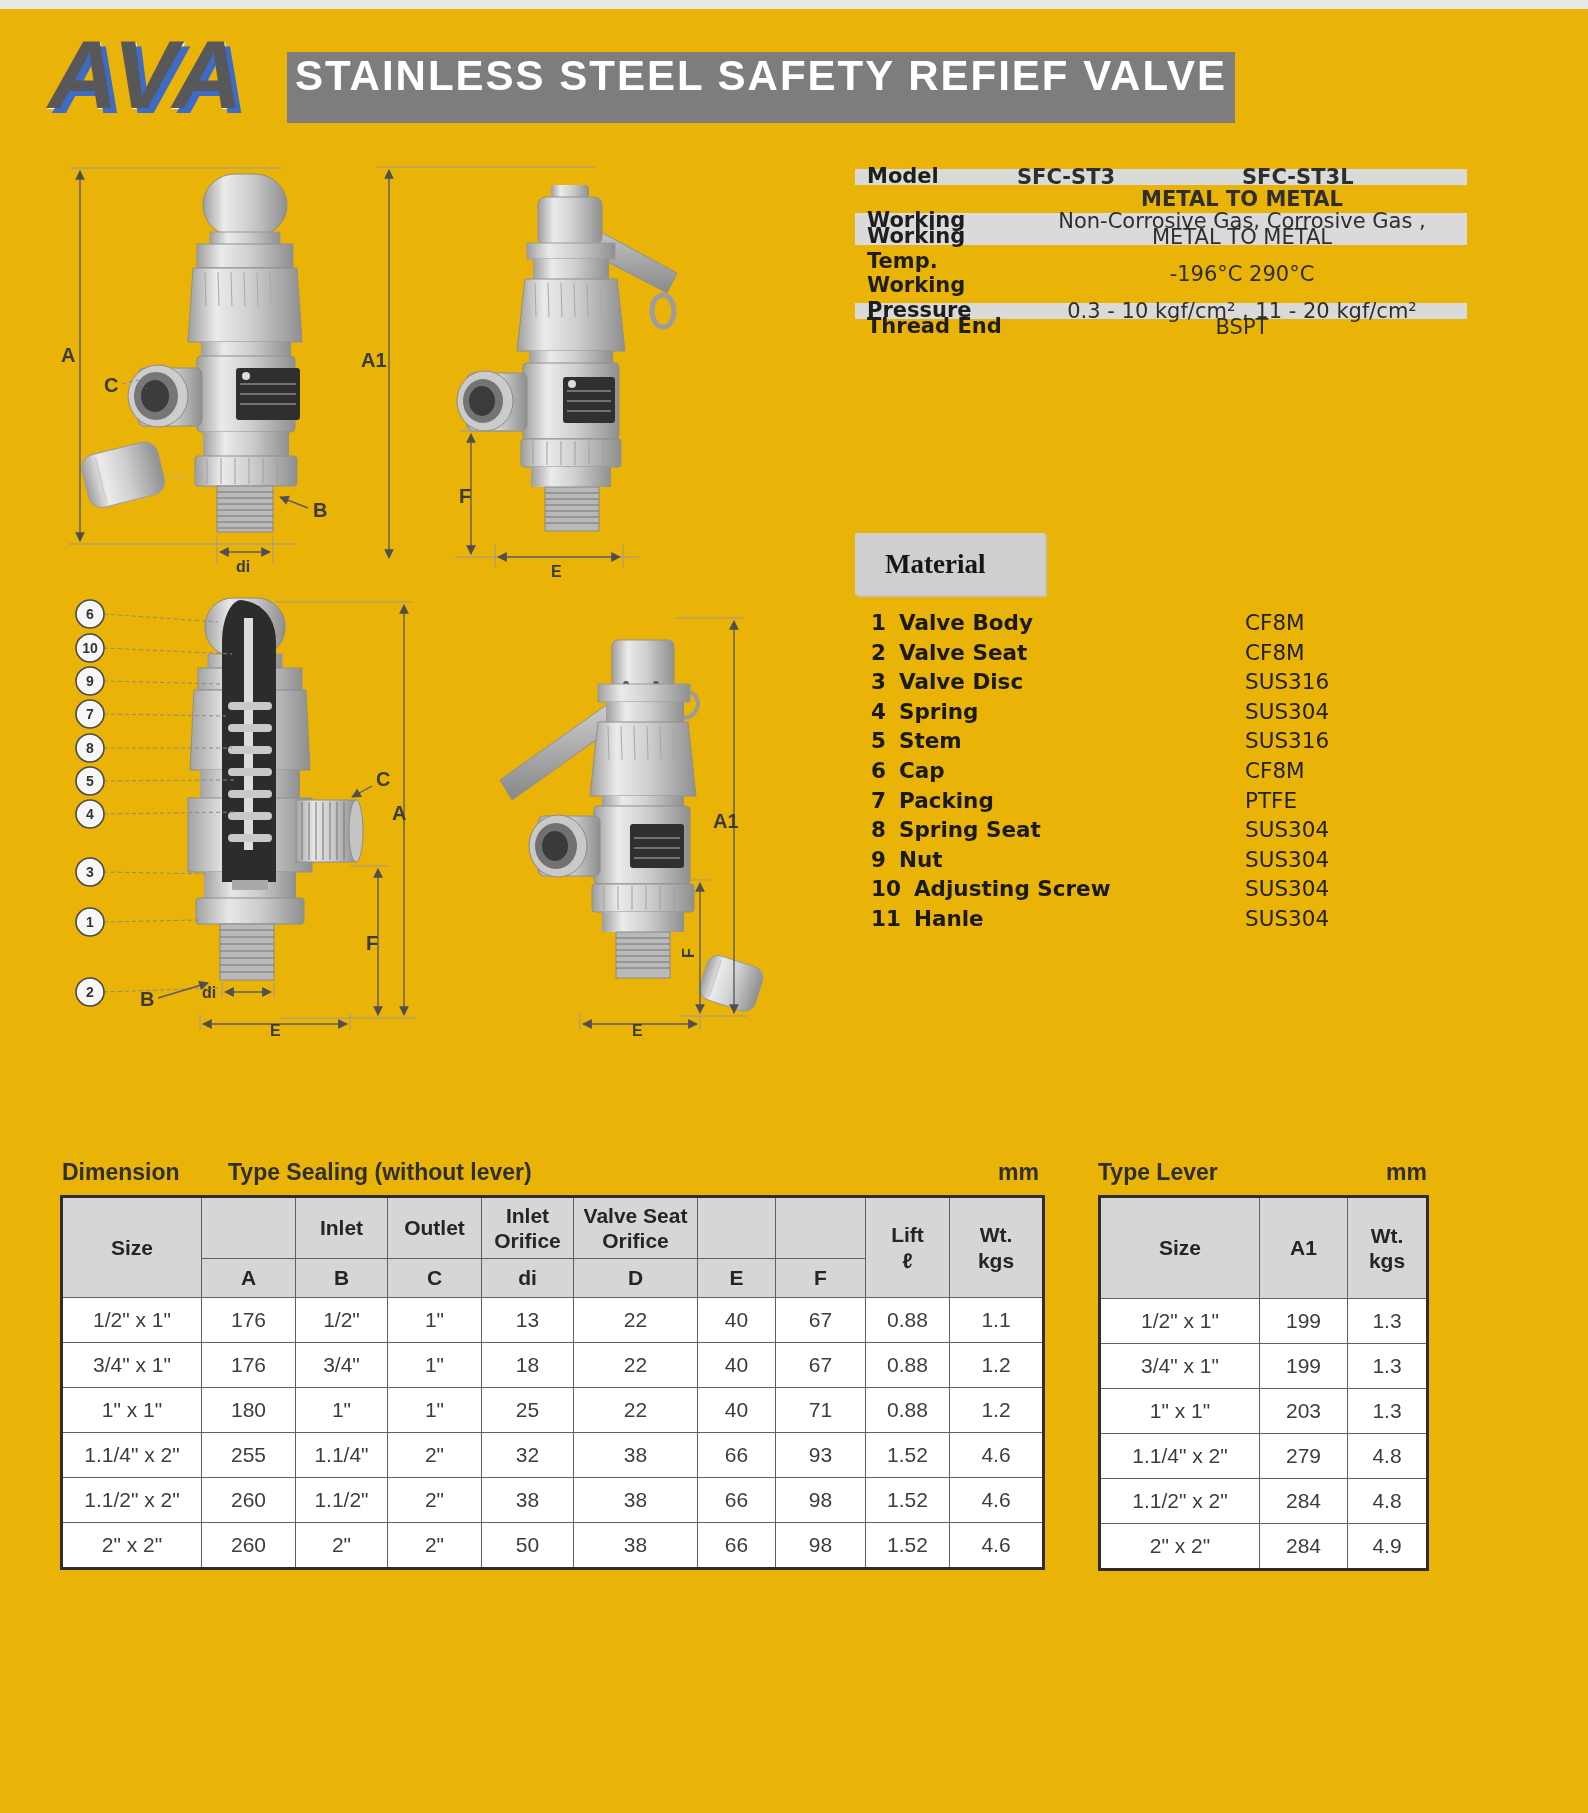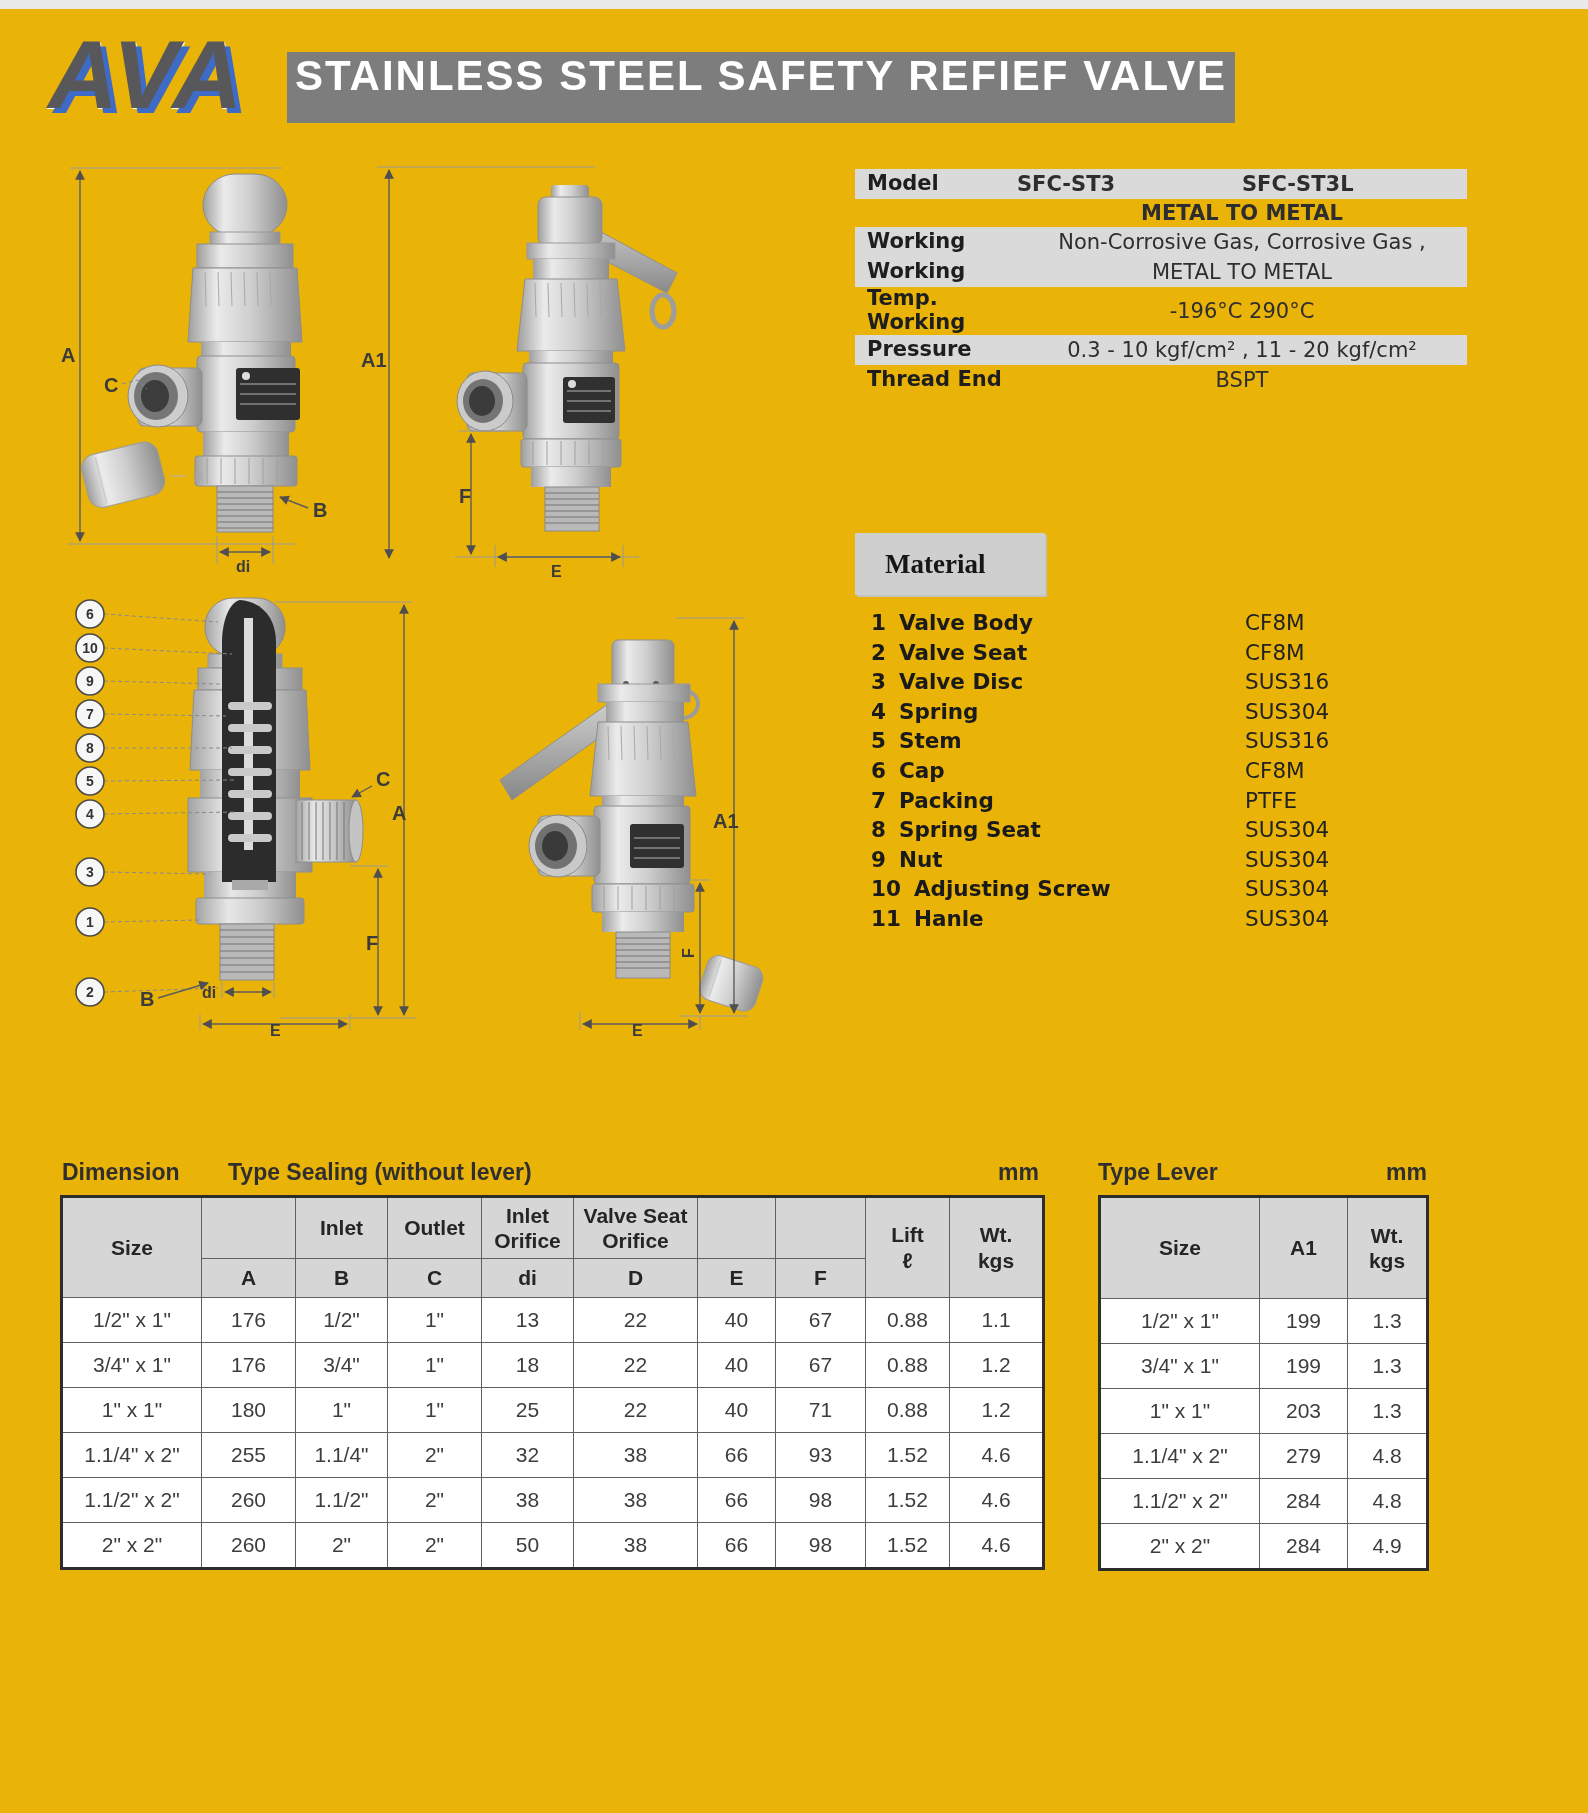--- a/index.html
+++ b/index.html
@@ -22,23 +22,23 @@
   .ridge{stroke:#a8a8a8;stroke-width:1;}
   .thr{stroke:#757575;stroke-width:1;}
   .notch{stroke:#9f9f9f;stroke-width:1;}
   .platel{stroke:#b5b5b5;stroke-width:1;}
   .dimtxt{font-family:"Liberation Sans",sans-serif;font-weight:bold;font-size:20px;fill:#3b3b3b;}
   .dimsm{font-size:16px;}
   .cnum{font-family:"Liberation Sans",sans-serif;font-weight:bold;font-size:14px;fill:#333;text-anchor:middle;}
 
   
   #spec{position:absolute;left:855px;top:160px;width:612px;font-family:"DejaVu Sans",sans-serif;}
-  .spec-row{display:flex;align-items:center;height:30px;font-size:21px;}
+  .spec-row{display:flex;align-items:center;height:16px;font-size:21px;}
   .spec-row.shaded{background:#dadada;}
-  .spec-row.tall{height:48px;justify-content:space-between;}
+  .spec-row.tall{height:58px;justify-content:space-between;}
   .spec-row.mid{height:28px;}
   .spec-label{width:162px;box-sizing:border-box;padding-left:12px;font-weight:bold;
               white-space:pre-line;line-height:1.12;color:#1e1e1e;}
   .spec-vals{flex:1;display:flex;}
   .spec-vals .half{width:50%;}
   .spec-vals .full{width:100%;text-align:center;}
   .spec-row.bold .spec-vals{font-weight:bold;}
 
   
   #material{position:absolute;left:855px;top:524px;width:580px;font-family:"DejaVu Sans",sans-serif;}

